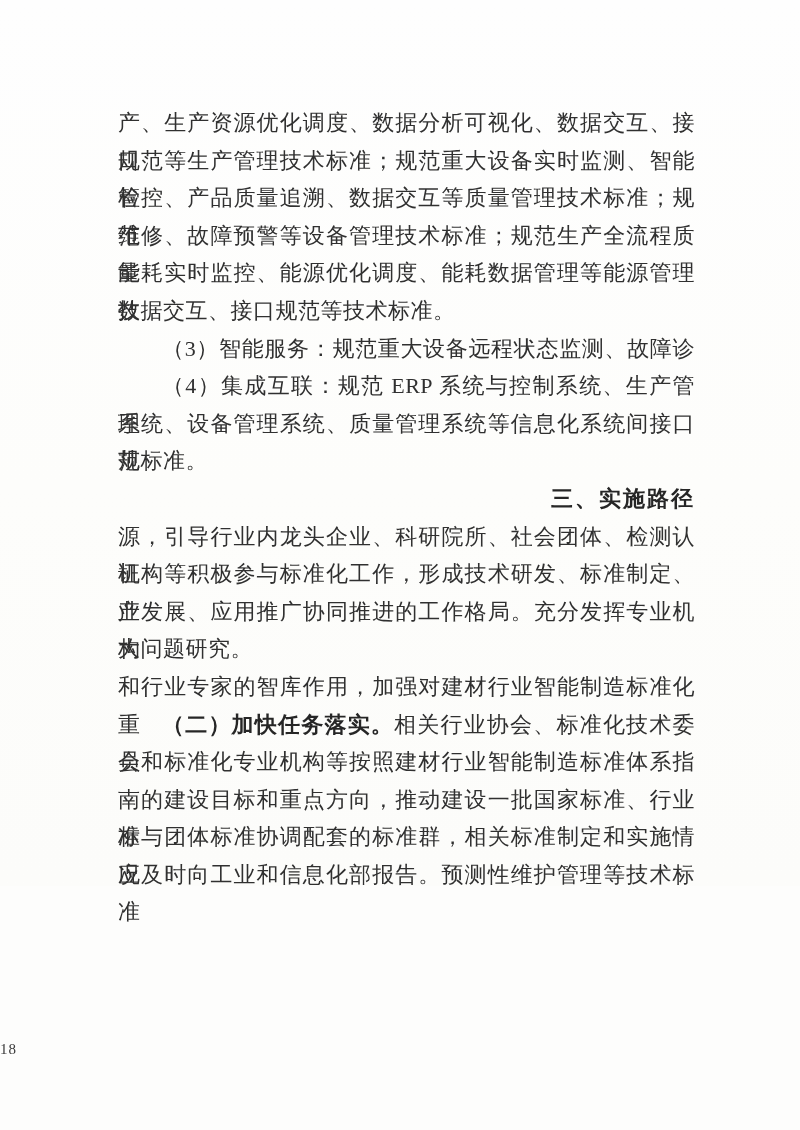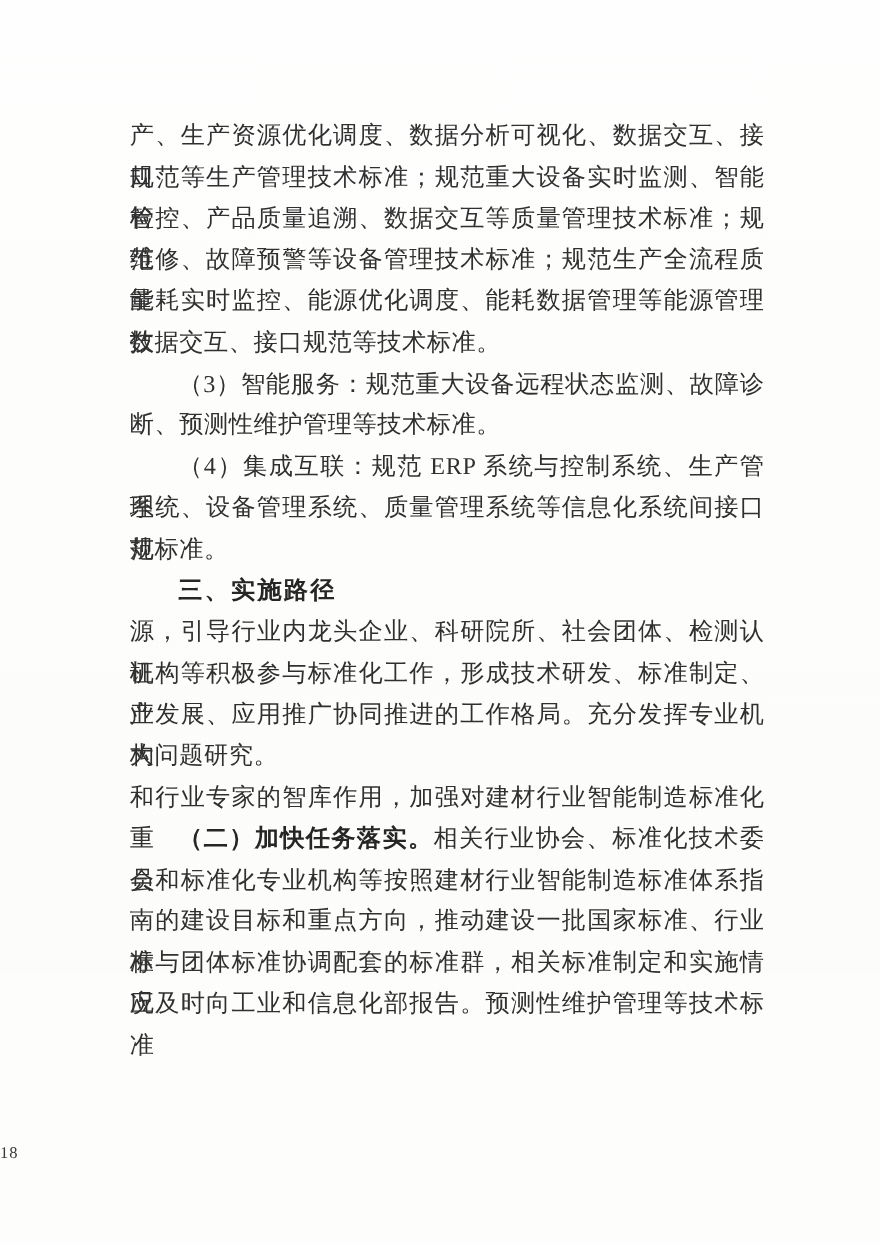--- a/index.html
+++ b/index.html
@@ -40,20 +40,21 @@
     text-justify: inter-character;
   }
   .line.indent {
     text-indent: 2em;
   }
   .line.heading {
     font-family: "Liberation Sans", "DejaVu Sans", sans-serif;
     font-weight: 700;
     color: #262626;
     letter-spacing: 2px;
+    text-align: right;
   }
   .line b.lead {
     font-weight: 700;
     color: #262626;
   }
   .page-number {
     position: absolute;
     left: 0;
     right: 0;
     top: 1041px;
@@ -69,21 +70,20 @@
 
 <div class="page">
   <div class="text-block" id="text-block">
       <div class="line just">产、生产资源优化调度、数据分析可视化、数据交互、接口</div>
       <div class="line just">规范等生产管理技术标准；规范重大设备实时监测、智能检</div>
       <div class="line just">管控、产品质量追溯、数据交互等质量管理技术标准；规范</div>
       <div class="line just">维修、故障预警等设备管理技术标准；规范生产全流程质量</div>
       <div class="line just">能耗实时监控、能源优化调度、能耗数据管理等能源管理技</div>
       <div class="line">数据交互、接口规范等技术标准。</div>
       <div class="line just indent">（3）智能服务：规范重大设备远程状态监测、故障诊</div>
-      <div class="line">断、预测性维护管理等技术标准。</div>
       <div class="line just indent">（4）集成互联：规范 ERP 系统与控制系统、生产管理</div>
       <div class="line just">系统、设备管理系统、质量管理系统等信息化系统间接口规</div>
       <div class="line">范标准。</div>
       <div class="line indent heading">三、实施路径</div>
       <div class="line just">源，引导行业内龙头企业、科研院所、社会团体、检测认证</div>
       <div class="line just">机构等积极参与标准化工作，形成技术研发、标准制定、产</div>
       <div class="line just">业发展、应用推广协同推进的工作格局。充分发挥专业机构</div>
       <div class="line">大问题研究。</div>
       <div class="line just">和行业专家的智库作用，加强对建材行业智能制造标准化重</div>
       <div class="line just indent"><b class="lead">（二）加快任务落实。</b>相关行业协会、标准化技术委员</div>

